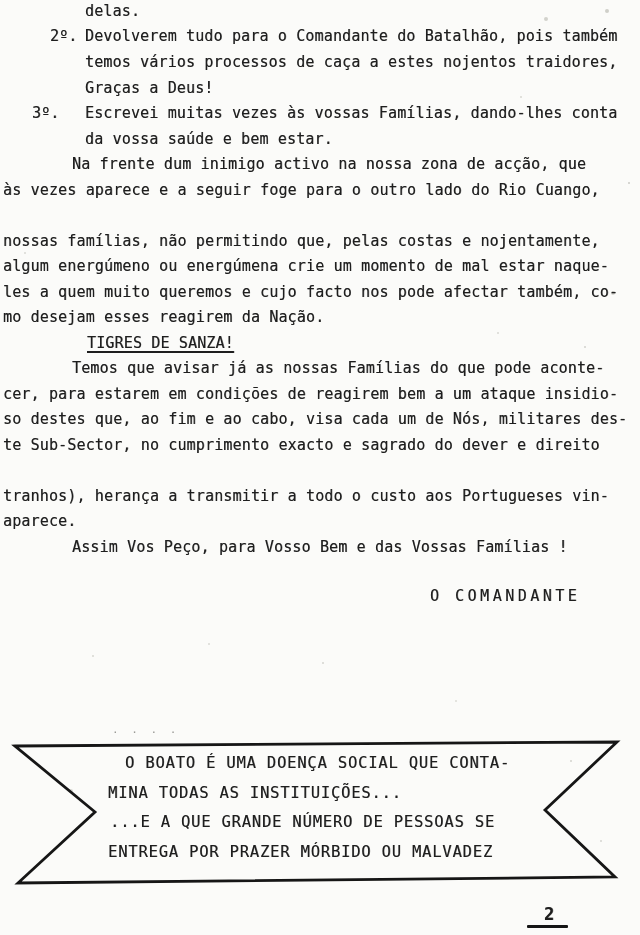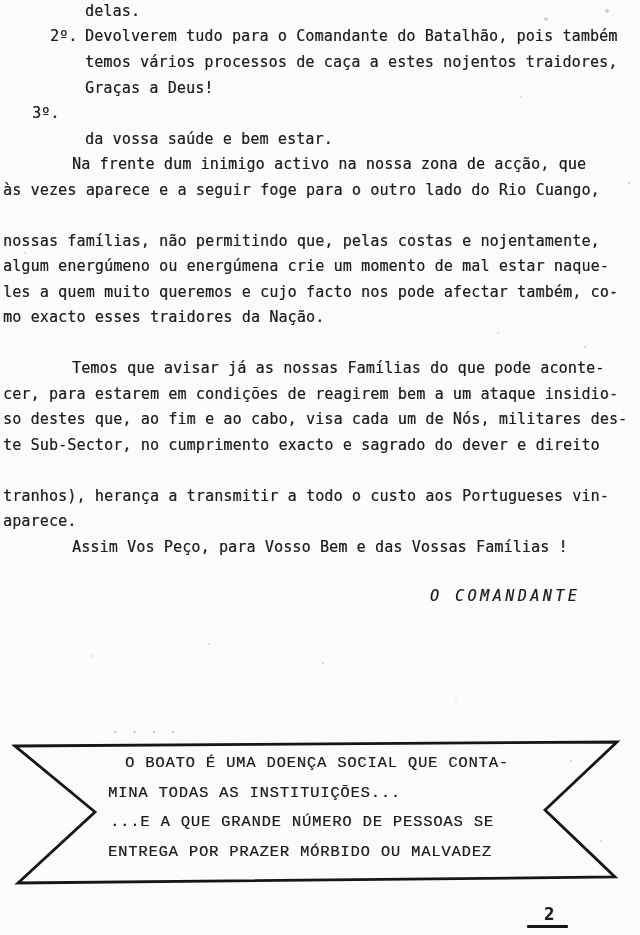--- a/index.html
+++ b/index.html
@@ -17,27 +17,27 @@
     font-size:15px;line-height:1.15;
     letter-spacing:0.15px;
     color:#1e1e1e;
     text-shadow:0.4px 0 0 rgba(30,30,30,0.55);
   }
   .u{
     text-decoration:underline;
     text-decoration-thickness:1.6px;
     text-underline-offset:3px;
   }
-  .signature{letter-spacing:3.5px;font-style:italic;}
+  .signature{letter-spacing:3.5px;}
   .stray{
     color:#9a9a96;font-size:11px;letter-spacing:3px;text-shadow:none;
   }
   .banner-svg{position:absolute;left:0;top:0;width:640px;height:935px;}
   .banner-line{
-    font-size:15.5px;letter-spacing:0.8px;font-family:Liberation Mono, monospace;
+    font-size:15.5px;letter-spacing:0.8px;
   }
   .pagenum{
     font-size:17px;font-weight:bold;letter-spacing:0;
   }
   .pagenum-rule{
     position:absolute;left:527px;top:925px;width:41px;height:3.4px;
     background:#151515;border-radius:1px;
   }
   
   .speckle{
@@ -69,29 +69,31 @@
   <div class="speckle"></div>
 
   <div class="ln" style="left:85px;top:3px">delas.</div>
 
   <div class="ln" style="left:50px;top:28px">2º.</div>
   <div class="ln" style="left:85px;top:28px">Devolverem tudo para o Comandante do Batalhão, pois também</div>
   <div class="ln" style="left:85px;top:54px">temos vários processos de caça a estes nojentos traidores,</div>
   <div class="ln" style="left:85px;top:80px">Graças a Deus!</div>
 
   <div class="ln" style="left:32px;top:105px">3º.</div>
+  <div class="ln" style="left:85px;top:105px">Escrevei muitas vezes às vossas Famílias, dando-lhes conta</div>
   <div class="ln" style="left:85px;top:131px">da vossa saúde e bem estar.</div>
 
   <div class="ln" style="left:72px;top:156px">Na frente dum inimigo activo na nossa zona de acção, que</div>
   <div class="ln" style="left:3px;top:182px">às vezes aparece e a seguir foge para o outro lado do Rio Cuango,</div>
   <div class="ln" style="left:3px;top:233px">nossas famílias, não permitindo que, pelas costas e nojentamente,</div>
   <div class="ln" style="left:3px;top:258px">algum energúmeno ou energúmena crie um momento de mal estar naque-</div>
   <div class="ln" style="left:3px;top:284px">les a quem muito queremos e cujo facto nos pode afectar também, co-</div>
-  <div class="ln" style="left:3px;top:309px">mo exacto esses traidores da Nação.</div>
+  <div class="ln" style="left:3px;top:309px">mo desejam esses reagirem da Nação.</div>
 
+  <div class="ln u" style="left:87px;top:335px">TIGRES DE SANZA!</div>
 
   <div class="ln" style="left:72px;top:360px">Temos que avisar já as nossas Famílias do que pode aconte-</div>
   <div class="ln" style="left:3px;top:386px">cer, para estarem em condições de reagirem bem a um ataque insidio-</div>
   <div class="ln" style="left:3px;top:411px">so destes que, ao fim e ao cabo, visa cada um de Nós, militares des-</div>
   <div class="ln" style="left:3px;top:437px">te Sub-Sector, no cumprimento exacto e sagrado do dever e direito</div>
   <div class="ln" style="left:3px;top:488px">tranhos), herança a transmitir a todo o custo aos Portugueses vin-</div>
   <div class="ln" style="left:3px;top:513px">aparece.</div>
 
   <div class="ln" style="left:72px;top:539px">Assim Vos Peço, para Vosso Bem e das Vossas Famílias !</div>
   <div class="ln signature" style="left:430px;top:588px">O COMANDANTE</div>

